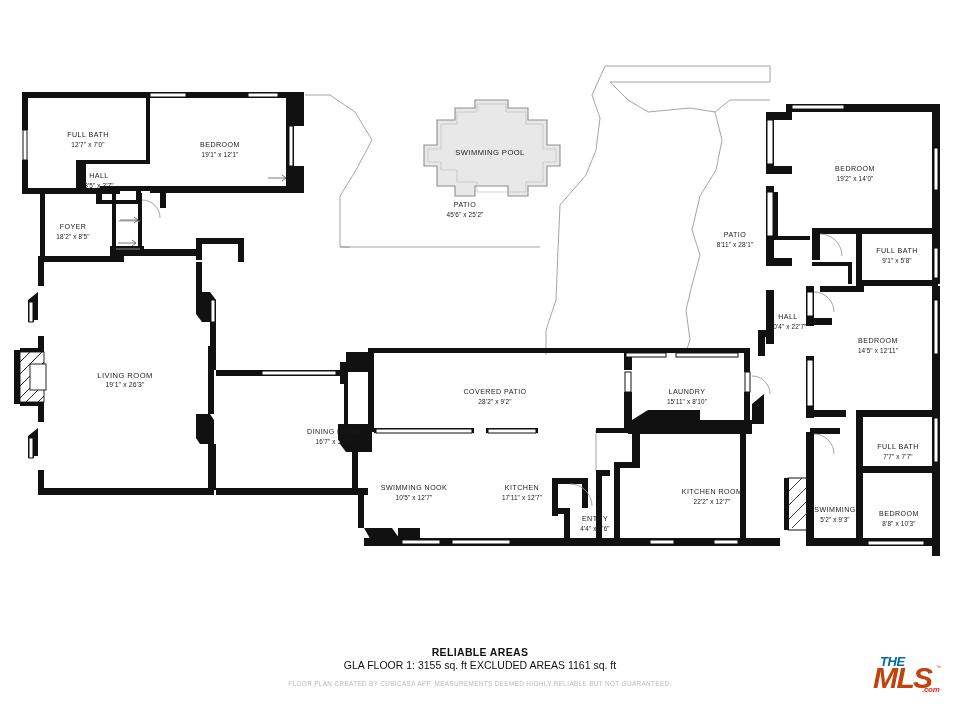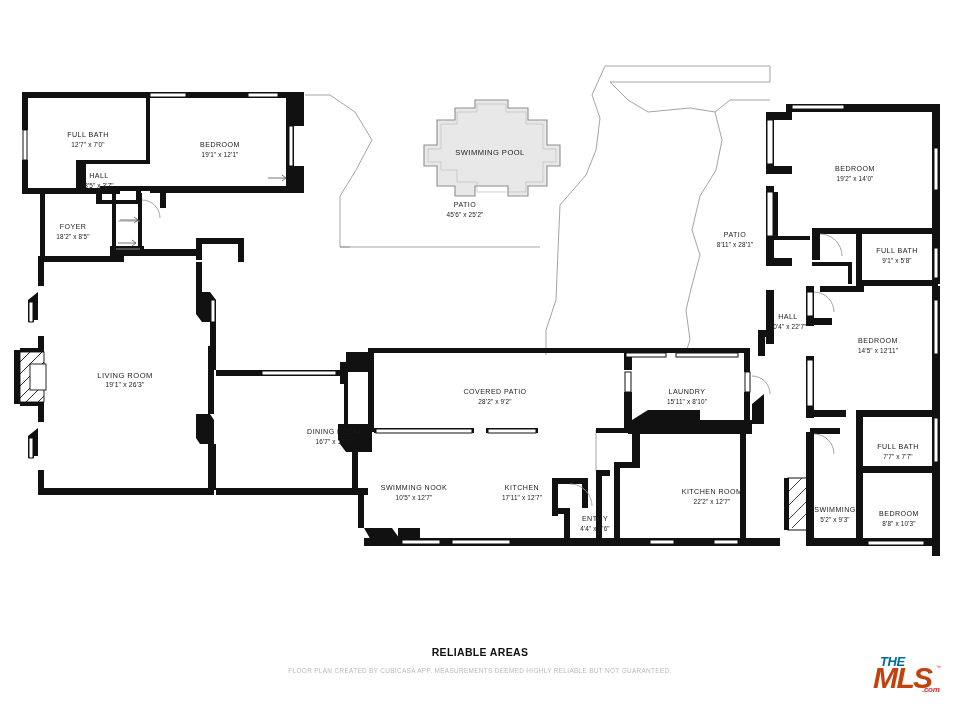--- a/index.html
+++ b/index.html
@@ -378,20 +378,21 @@
       <span class="dim">5'2" x 9'3"</span>
     </div>
     <div class="room-label" style="left: 899px; top: 519px;">
       <span class="nm">BEDROOM</span>
       <span class="dim">8'8" x 10'3"</span>
     </div>
   </div>
 
 <div id="footer">
   <div class="ttl">RELIABLE AREAS</div>
+  <div class="l1">GLA FLOOR 1: 3155 sq. ft EXCLUDED AREAS 1161 sq. ft</div>
   <div class="disc">FLOOR PLAN CREATED BY CUBICASA APP. MEASUREMENTS DEEMED HIGHLY RELIABLE BUT NOT GUARANTEED.</div>
 </div>
 
 <div id="mls">
   <span class="the">THE</span>
   <span class="mls">MLS</span>
   <span class="tm">™</span>
   <span class="com">.com</span>
 </div>
 

